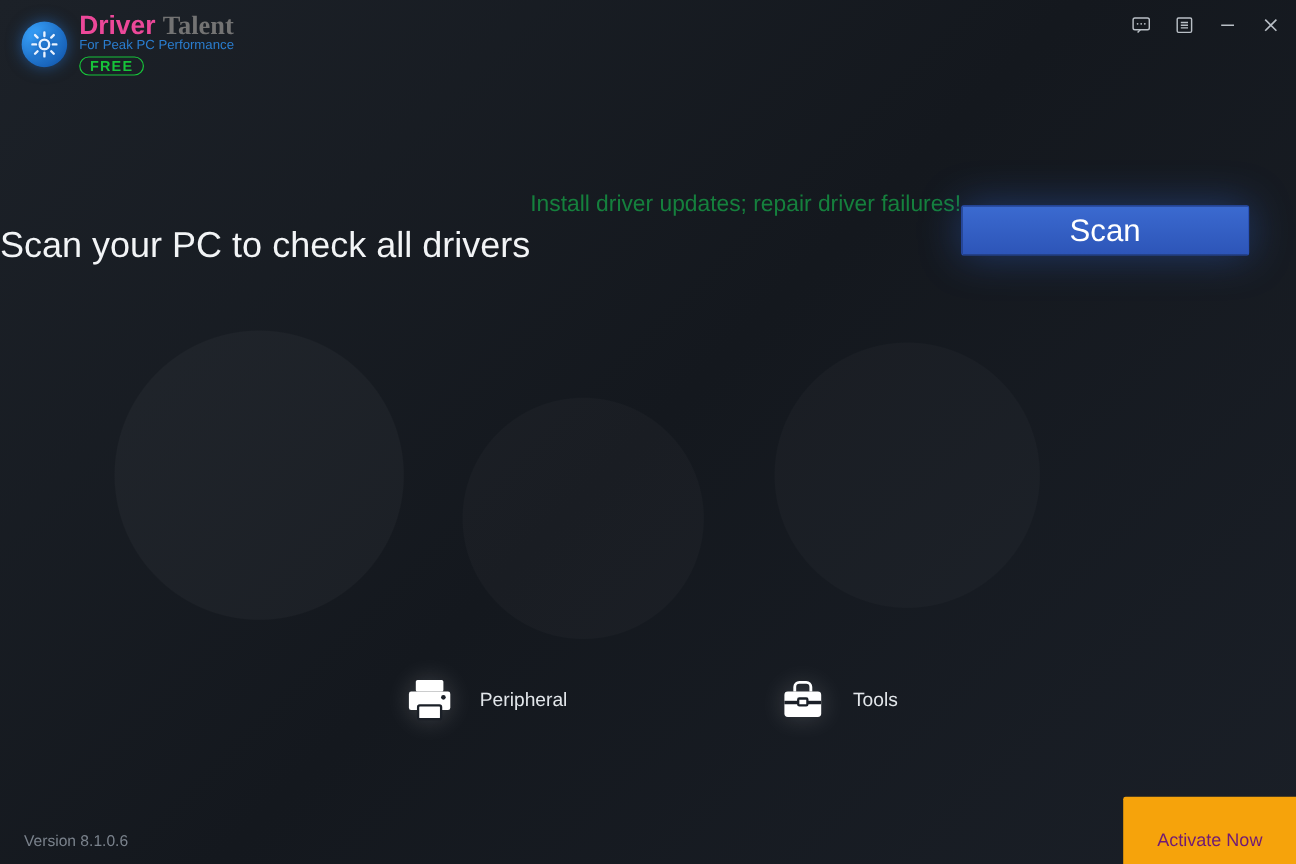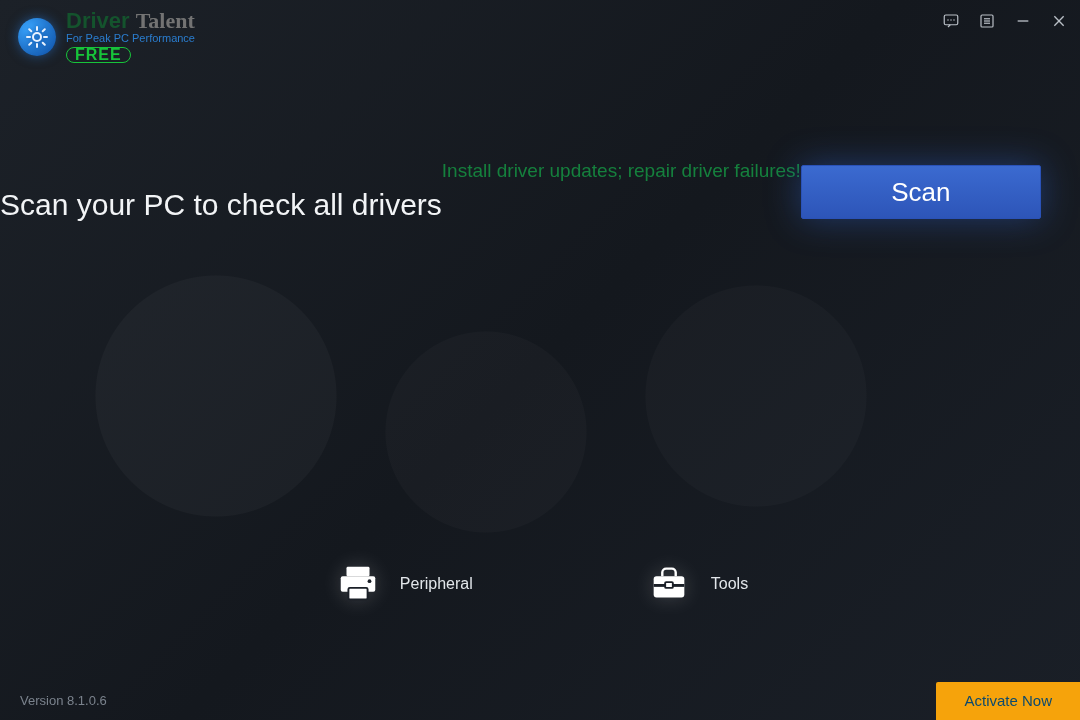--- a/index.html
+++ b/index.html
@@ -29,44 +29,44 @@
   .logo-gear{
     width:38px;height:38px;border-radius:50%;
     background:radial-gradient(circle at 30% 30%,#3aa6ff,#0b4aa0);
     display:flex;align-items:center;justify-content:center;
     box-shadow:0 0 12px rgba(42,128,230,.5);
     flex:0 0 auto;
   }
   .logo-gear svg{filter:drop-shadow(0 0 2px #0b4aa0);}
   .logo-text{line-height:1;}
   .logo-name{font-size:22px;font-weight:700;}
-  .logo-name .d{color:#14532d;margin-top:36px;}
+  .logo-name .d{color:#ec4899;margin-top:36px;}
   .logo-name .t{color:#737373;font-family:Liberation Serif, serif;}
   .logo-tag{font-size:11px;color:#2a7dcf;margin-top:1px;}
   .free-badge{
     display:inline-block;border:1.5px solid #17c43a;color:#17c43a;
-    border-radius:10px;font-size:16px;font-weight:700;
+    border-radius:10px;font-size:12px;font-weight:700;
     padding:0 8px;line-height:14px;margin-top:3px;letter-spacing:1px;
   }
 
   .win-controls{display:flex;gap:14px;align-items:center;margin-top:4px;}
   .win-btn{
     width:22px;height:22px;display:flex;align-items:center;justify-content:center;
     color:#b9bfc6;cursor:pointer;
   }
 
   
   .main{
     position:absolute;top:150px;left:0;right:0;
     display:flex;align-items:center;
   }
   .headline{font-size:30px;font-weight:500;color:#f2f4f6;margin:38px 0 12px;}
   .subline{font-size:19px;color:#15803d;margin-bottom:42px;}
   .scan-btn{
-    width:240px;height:54px;font-size:26px;font-weight:500;color:#fff;
+    width:240px;height:42px;font-size:26px;font-weight:500;color:#fff;
     background:linear-gradient(180deg,#3b6ad0 0%,#2d55b8 100%);
     border:1px solid #2a52b8;border-radius:2px;cursor:pointer;
     box-shadow:0 0 35px rgba(48,98,200,.45);
   }
 
   
   .tiles{
     position:absolute;bottom:110px;left:0;right:0;
     display:flex;justify-content:center;gap:170px;
   }
@@ -80,22 +80,22 @@
   }
   .tile span{font-size:16px;}
 
   
   .version{
     position:absolute;bottom:12px;left:20px;
     font-size:13px;color:#7a828c;text-align:center;
   }
   .activate{
     position:absolute;bottom:0;right:0;
-    background:#f6a30b;color:#0c4a6e;font-size:15px;
-    padding:10px 28px 11px;cursor:pointer;
+    background:#f6a30b;color:#701a75;font-size:15px;
+    padding:28px 28px 11px;cursor:pointer;
     border-top-left-radius:2px;
   }
 </style>
 </head>
 <body>
 
 <div class="bg-dots"></div>
 
 <div class="titlebar">
   <div class="logo-block">

